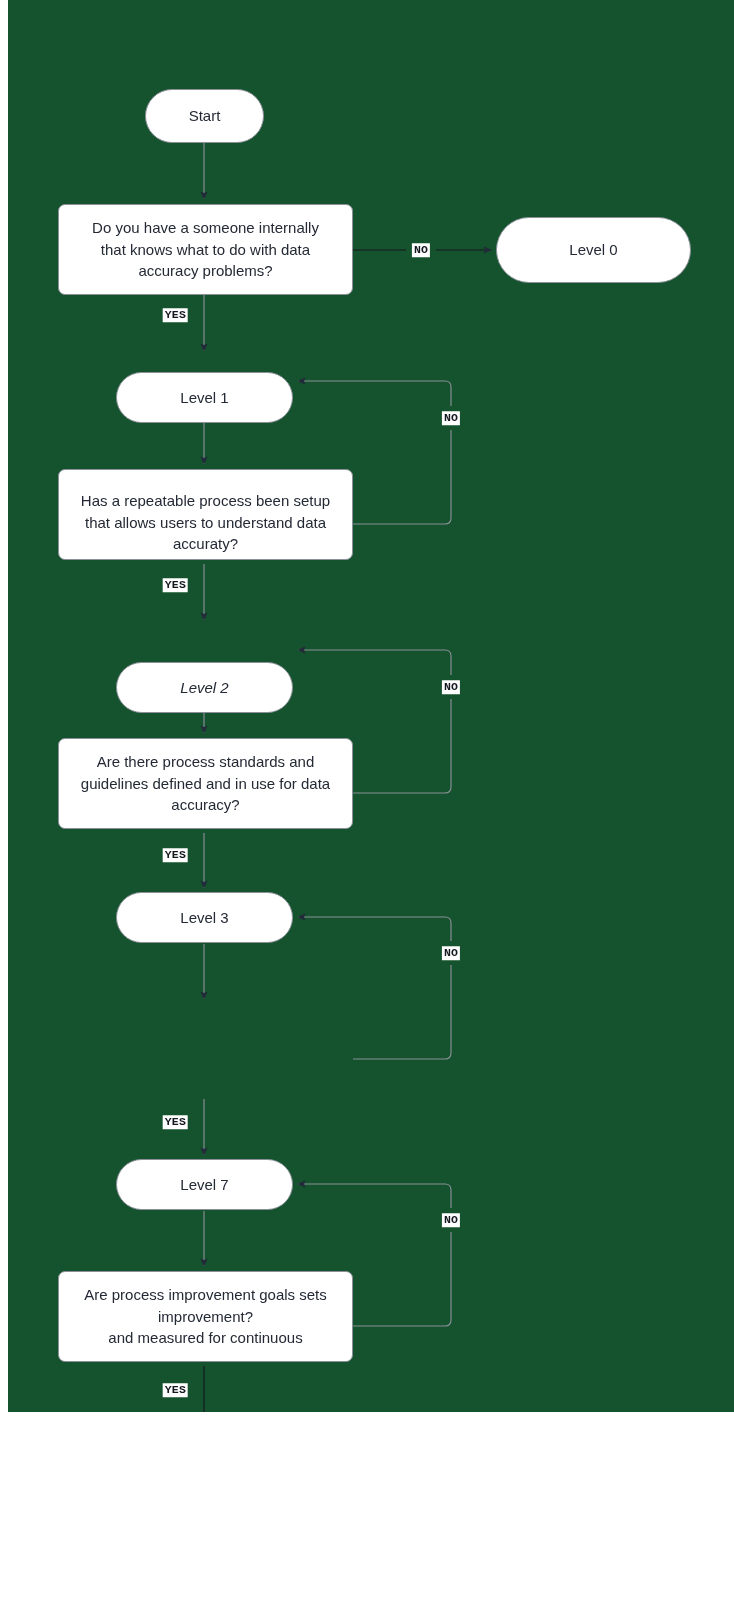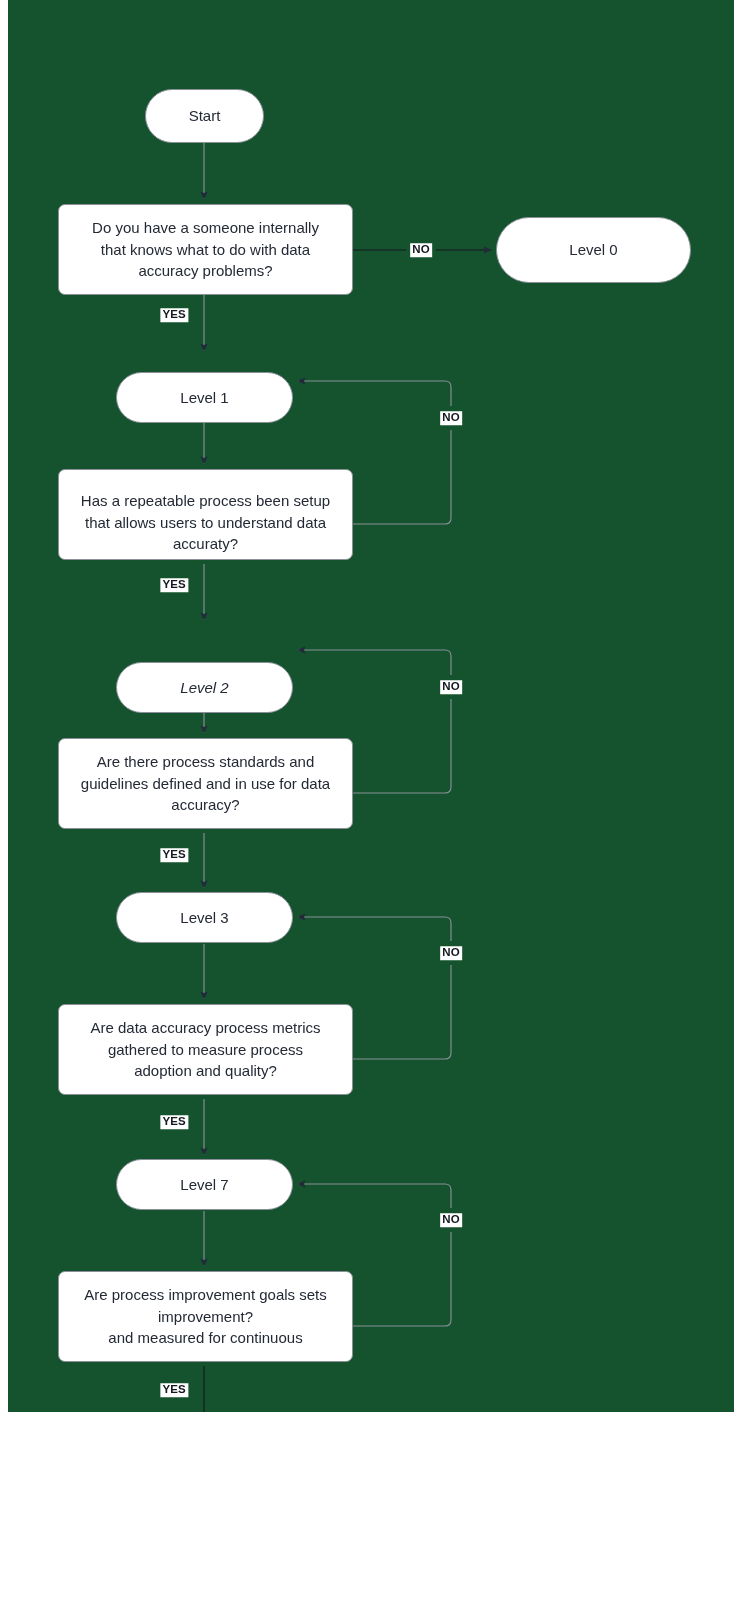--- a/index.html
+++ b/index.html
@@ -48,21 +48,21 @@
     border-radius: 7px;
     font-size: 15px;
     line-height: 1.45;
     padding: 4px 12px;
   }
   .node-decision span {
     display: block;
   }
   .edge-label {
     position: absolute;
-    font-family: Liberation Sans, sans-serif;
+    font-family: Liberation Mono, monospace;
     font-size: 11.5px;
     font-weight: bold;
     color: #14181f;
     background: #ffffff;
     letter-spacing: 0.2px;
     line-height: 1;
     padding: 1px 2px;
     white-space: nowrap;
   }
   .edge-label.lbl-center {
@@ -157,27 +157,20 @@
       <span>Are there process standards and</span>
       <span>guidelines defined and in use for data</span>
       <span>accuracy?</span>
     </div>
   </div>
 
   <div class="node node-terminal" style="left:108px; top:892px; width:177px; height:51px;">
     <span>Level 3</span>
   </div>
 
-  <div class="node node-decision" style="left:50px; top:1004px; width:295px; height:91px;">
-    <div>
-      <span>Are data accuracy process metrics</span>
-      <span>gathered to measure process</span>
-      <span>adoption and quality?</span>
-    </div>
-  </div>
 
   <div class="node node-terminal" style="left:108px; top:1159px; width:177px; height:51px;">
     <span>Level 7</span>
   </div>
 
   <div class="node node-decision" style="left:50px; top:1271px; width:295px; height:91px;">
     <div>
       <span>Are process improvement goals sets</span>
       <span>improvement?</span>
       <span>and measured for continuous</span>

